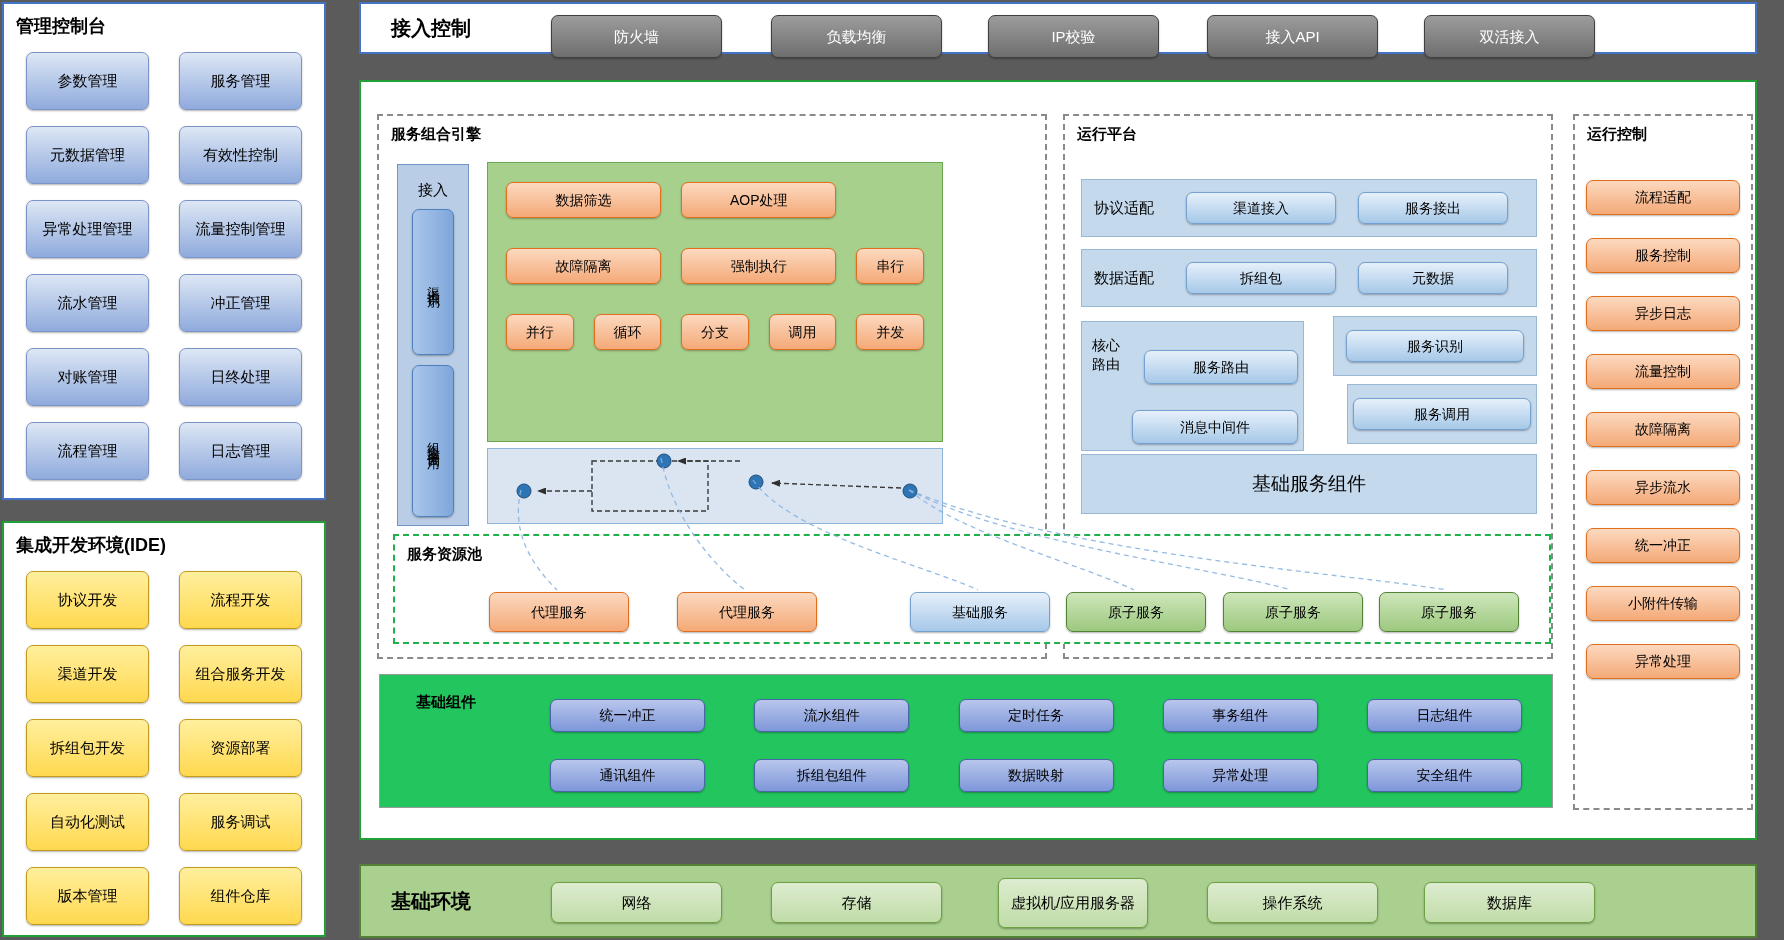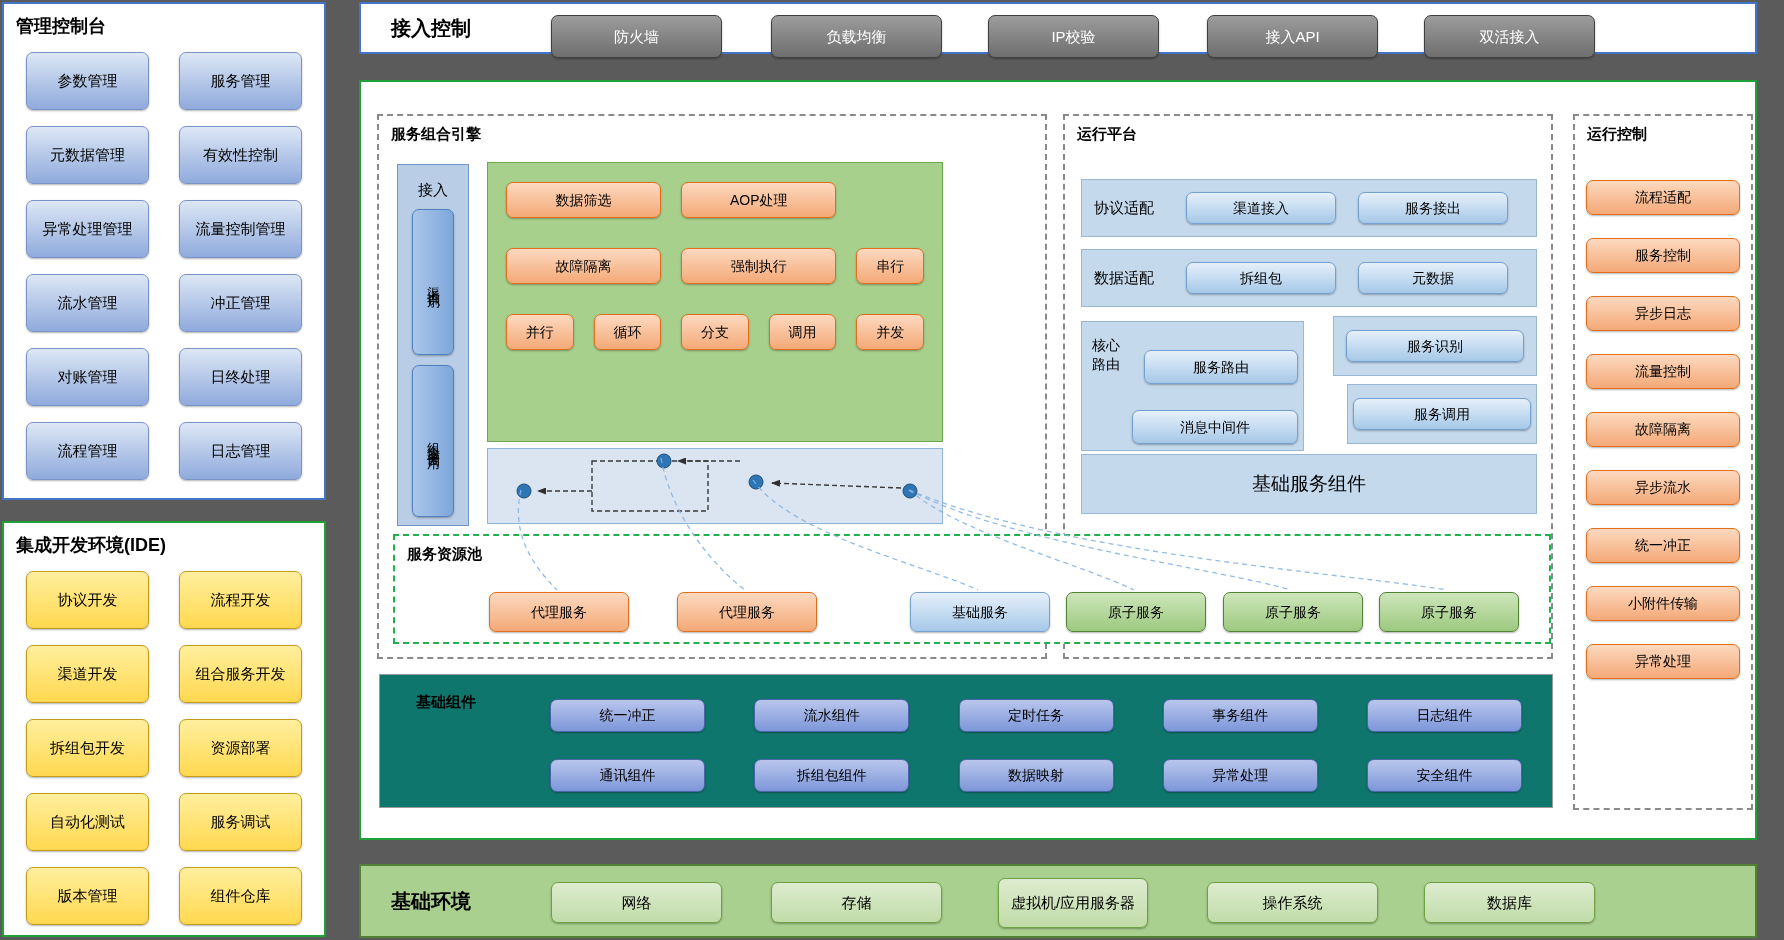--- a/index.html
+++ b/index.html
@@ -43,21 +43,21 @@
   .acc-btn { position:absolute; top:11px; width:171px; height:43px; }
   .env-btn { position:absolute; top:16px; width:171px; height:41px; font-size:15px; }
 
   
   #engine   { left:16px;   top:32px;  width:670px;  height:545px; }
   #platform { left:702px;  top:32px;  width:490px;  height:545px; }
   #runctrl  { left:1212px; top:32px;  width:180px;  height:696px; }
   #pool     { position:absolute; left:32px; top:452px; width:1158px; height:110px;
               border:2px dashed #21b14c; background:#fff; z-index:5; }
   #basecomp { position:absolute; left:18px; top:592px; width:1174px; height:134px;
-              background:#0f766e; border:1px solid #9a9a9a; }
+              background:#22c55e; border:1px solid #9a9a9a; }
   #connectors { position:absolute; left:0; top:0; width:1394px; height:756px; z-index:6; pointer-events:none; }
 
   
   .lane { position:absolute; background:#b9cde6; border:1px solid #6f96c5;
           display:flex; flex-direction:column; align-items:center; padding-top:16px; }
   #eng-in  { left:18px;  top:48px; width:72px; height:362px; }
   #eng-out { left:584px; top:48px; width:70px; height:362px; }
   .lane-label { font-size:15px; margin-bottom:9px; }
   .vblock { writing-mode:vertical-rl; text-orientation:upright; letter-spacing:3px;
             background:linear-gradient(to right,#aac6ea,#7ea6da); border:1px solid #4f81bd;

